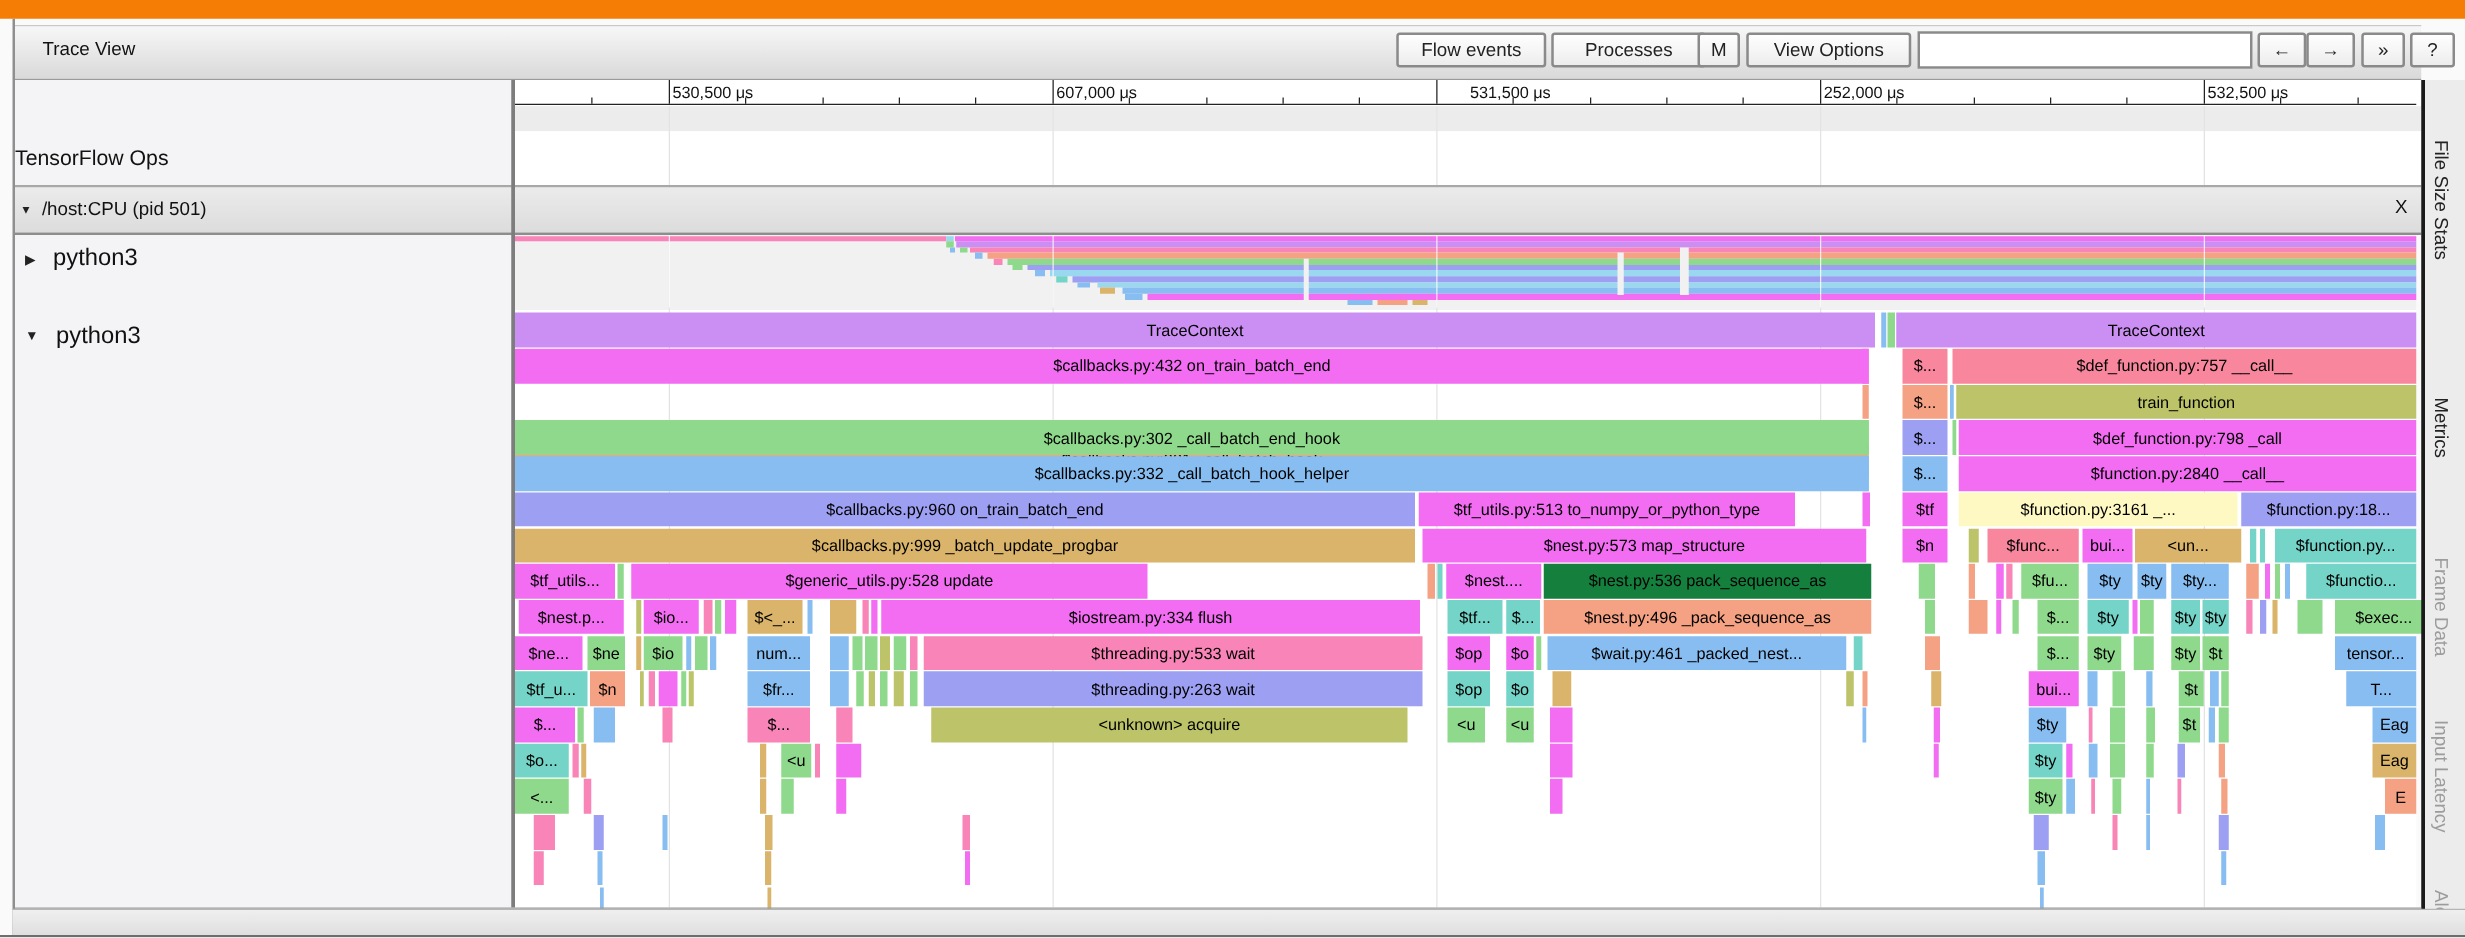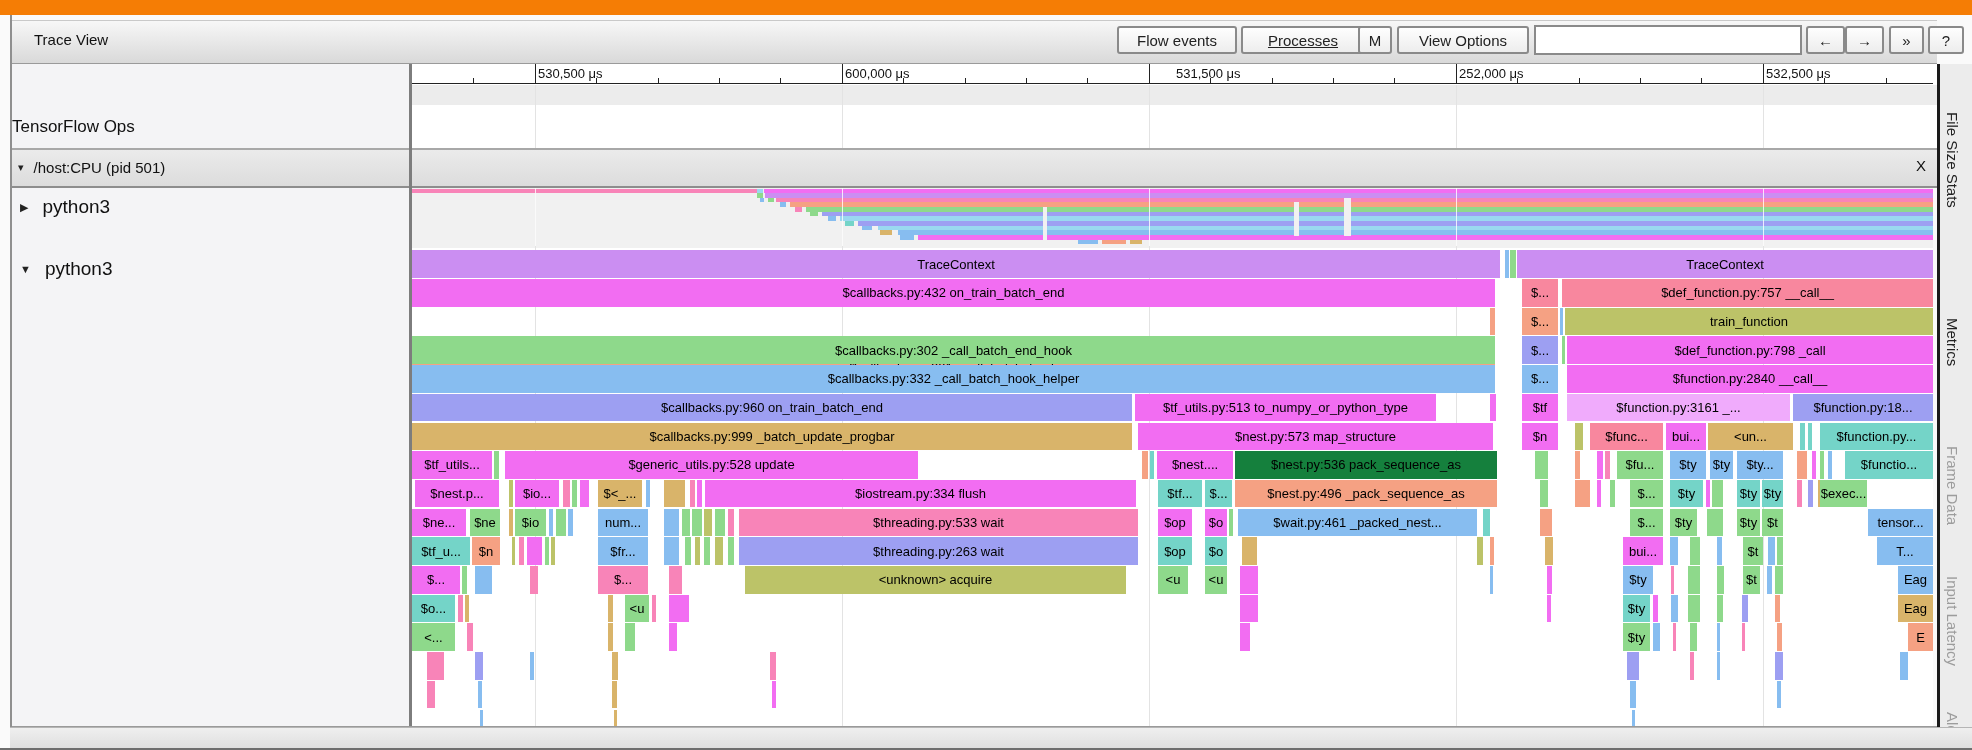--- a/index.html
+++ b/index.html
@@ -52,21 +52,21 @@
 <body>
 
 <div id="app">
   <div class="abs" id="orange"></div>
   <div class="abs" id="frame-left"></div>
 
   <div class="abs" id="titlebar"></div>
   <div class="abs" id="title">Trace View</div>
   <div id="toolbar-buttons">
       <div class="btn" style="left: 1117px; width: 120px;">Flow events</div>
-      <div class="btn" style="left: 1241px; width: 124px; text-decoration: underline;">Processes</div>
+      <div class="btn" style="left: 1241px; width: 124px;">Processes</div>
       <div class="btn" style="left: 1358px; width: 34px;">M</div>
       <div class="btn" style="left: 1397px; width: 132px;">View Options</div>
     </div>
   <input id="search" value="" style="left: 1534px; width: 268px;">
   <div id="nav-buttons">
       <div class="btn" style="left: 1806px; width: 39px;">←</div>
       <div class="btn" style="left: 1845px; width: 39px;">→</div>
       <div class="btn" style="left: 1889px; width: 35px;">»</div>
       <div class="btn" style="left: 1928px; width: 36px;">?</div>
     </div>
@@ -81,21 +81,21 @@
       <div class="gridline" style="left: 842px;"></div>
       <div class="gridline" style="left: 1149px;"></div>
       <div class="gridline" style="left: 1456px;"></div>
       <div class="gridline" style="left: 1763px;"></div>
     </div>
   <div class="abs" id="ruler-base"></div>
   <div id="ruler-ticks">
       <div class="tick-major" style="left: 535px;"></div>
       <div class="tick-label" style="left: 538px;">530,500 μs</div>
       <div class="tick-major" style="left: 842px;"></div>
-      <div class="tick-label" style="left: 845px;">600,000 μs</div>
+      <div class="tick-label" style="left: 845px;">607,000 μs</div>
       <div class="tick-major" style="left: 1149px;"></div>
       <div class="tick-label" style="left: 1176px;">531,500 μs</div>
       <div class="tick-major" style="left: 1456px;"></div>
       <div class="tick-label" style="left: 1459px;">252,000 μs</div>
       <div class="tick-major" style="left: 1763px;"></div>
       <div class="tick-label" style="left: 1766px;">532,500 μs</div>
       <div class="tick-minor" style="left: 473px;"></div>
       <div class="tick-minor" style="left: 596px;"></div>
       <div class="tick-minor" style="left: 658px;"></div>
       <div class="tick-minor" style="left: 719px;"></div>
@@ -194,21 +194,21 @@
       <div class="bar" title="" style="left: 1562px; width: 3px; top: 336.4px; height: 27.5px; background: rgb(142, 217, 139);"></div>
       <div class="bar" title="$def_function.py:798 _call" style="left: 1567px; width: 366px; top: 336.4px; height: 27.5px; background: rgb(242, 109, 242);">$def_function.py:798 _call</div>
       <div class="bar" title="$callbacks.py:332 _call_batch_hook_helper" style="left: 412px; width: 1083px; top: 365.1px; height: 27.5px; background: rgb(135, 189, 240);">$callbacks.py:332 _call_batch_hook_helper</div>
       <div class="bar" title="" style="left: 1490px; width: 5px; top: 365.1px; height: 27.5px; background: rgb(135, 189, 240);"></div>
       <div class="bar" title="$..." style="left: 1522px; width: 36px; top: 365.1px; height: 27.5px; background: rgb(135, 189, 240);">$...</div>
       <div class="bar" title="$function.py:2840 __call__" style="left: 1567px; width: 366px; top: 365.1px; height: 27.5px; background: rgb(242, 109, 242);">$function.py:2840 __call__</div>
       <div class="bar" title="$callbacks.py:960 on_train_batch_end" style="left: 412px; width: 720px; top: 393.8px; height: 27.5px; background: rgb(157, 159, 242);">$callbacks.py:960 on_train_batch_end</div>
       <div class="bar" title="$tf_utils.py:513 to_numpy_or_python_type" style="left: 1135px; width: 301px; top: 393.8px; height: 27.5px; background: rgb(242, 109, 242);">$tf_utils.py:513 to_numpy_or_python_type</div>
       <div class="bar" title="" style="left: 1490px; width: 6px; top: 393.8px; height: 27.5px; background: rgb(242, 109, 242);"></div>
       <div class="bar" title="$tf" style="left: 1522px; width: 36px; top: 393.8px; height: 27.5px; background: rgb(242, 109, 242);">$tf</div>
-      <div class="bar" title="$function.py:3161 _..." style="left: 1567px; width: 223px; top: 393.8px; height: 27.5px; background: #f0abfc;">$function.py:3161 _...</div>
+      <div class="bar" title="$function.py:3161 _..." style="left: 1567px; width: 223px; top: 393.8px; height: 27.5px; background: #fef9c3;">$function.py:3161 _...</div>
       <div class="bar" title="$function.py:18..." style="left: 1793px; width: 140px; top: 393.8px; height: 27.5px; background: rgb(157, 159, 242);">$function.py:18...</div>
       <div class="bar" title="$callbacks.py:999 _batch_update_progbar" style="left: 412px; width: 720px; top: 422.5px; height: 27.5px; background: rgb(217, 180, 106);">$callbacks.py:999 _batch_update_progbar</div>
       <div class="bar" title="$nest.py:573 map_structure" style="left: 1138px; width: 355px; top: 422.5px; height: 27.5px; background: rgb(242, 109, 242);">$nest.py:573 map_structure</div>
       <div class="bar" title="$n" style="left: 1522px; width: 36px; top: 422.5px; height: 27.5px; background: rgb(242, 109, 242);">$n</div>
       <div class="bar" title="" style="left: 1575px; width: 8px; top: 422.5px; height: 27.5px; background: rgb(188, 195, 104);"></div>
       <div class="bar" title="$func..." style="left: 1590px; width: 73px; top: 422.5px; height: 27.5px; background: rgb(248, 135, 158);">$func...</div>
       <div class="bar" title="bui..." style="left: 1666px; width: 40px; top: 422.5px; height: 27.5px; background: rgb(242, 109, 242);">bui...</div>
       <div class="bar" title="&lt;un..." style="left: 1708px; width: 85px; top: 422.5px; height: 27.5px; background: rgb(217, 180, 106);">&lt;un...</div>
       <div class="bar" title="" style="left: 1800px; width: 5px; top: 422.5px; height: 27.5px; background: rgb(116, 212, 200);"></div>
       <div class="bar" title="" style="left: 1808px; width: 4px; top: 422.5px; height: 27.5px; background: rgb(116, 212, 200);"></div>
@@ -255,21 +255,21 @@
       <div class="bar" title="$..." style="left: 1630px; width: 33px; top: 479.9px; height: 27.5px; background: rgb(142, 217, 139);">$...</div>
       <div class="bar" title="$ty" style="left: 1670px; width: 33px; top: 479.9px; height: 27.5px; background: rgb(116, 212, 200);">$ty</div>
       <div class="bar" title="" style="left: 1706px; width: 4px; top: 479.9px; height: 27.5px; background: rgb(242, 109, 242);"></div>
       <div class="bar" title="" style="left: 1712px; width: 11px; top: 479.9px; height: 27.5px; background: rgb(142, 217, 139);"></div>
       <div class="bar" title="$ty" style="left: 1737px; width: 23px; top: 479.9px; height: 27.5px; background: rgb(116, 212, 200);">$ty</div>
       <div class="bar" title="$ty" style="left: 1762px; width: 21px; top: 479.9px; height: 27.5px; background: rgb(116, 212, 200);">$ty</div>
       <div class="bar" title="" style="left: 1797px; width: 5px; top: 479.9px; height: 27.5px; background: rgb(248, 132, 184);"></div>
       <div class="bar" title="" style="left: 1808px; width: 5px; top: 479.9px; height: 27.5px; background: rgb(157, 159, 242);"></div>
       <div class="bar" title="" style="left: 1818px; width: 4px; top: 479.9px; height: 27.5px; background: rgb(217, 180, 106);"></div>
       <div class="bar" title="" style="left: 1838px; width: 20px; top: 479.9px; height: 27.5px; background: rgb(142, 217, 139);"></div>
-      <div class="bar" title="$exec..." style="left: 1820px; width: 47px; top: 479.9px; height: 27.5px; background: rgb(142, 217, 139);">$exec...</div>
+      <div class="bar" title="$exec..." style="left: 1868px; width: 78px; top: 479.9px; height: 27.5px; background: rgb(142, 217, 139);">$exec...</div>
       <div class="bar" title="$ne..." style="left: 412px; width: 54px; top: 508.6px; height: 27.5px; background: rgb(242, 109, 242);">$ne...</div>
       <div class="bar" title="$ne" style="left: 470px; width: 30px; top: 508.6px; height: 27.5px; background: rgb(142, 217, 139);">$ne</div>
       <div class="bar" title="" style="left: 509px; width: 4px; top: 508.6px; height: 27.5px; background: rgb(217, 180, 106);"></div>
       <div class="bar" title="$io" style="left: 515px; width: 31px; top: 508.6px; height: 27.5px; background: rgb(142, 217, 139);">$io</div>
       <div class="bar" title="" style="left: 549px; width: 4px; top: 508.6px; height: 27.5px; background: rgb(135, 189, 240);"></div>
       <div class="bar" title="" style="left: 556px; width: 10px; top: 508.6px; height: 27.5px; background: rgb(142, 217, 139);"></div>
       <div class="bar" title="" style="left: 568px; width: 5px; top: 508.6px; height: 27.5px; background: rgb(135, 189, 240);"></div>
       <div class="bar" title="num..." style="left: 598px; width: 50px; top: 508.6px; height: 27.5px; background: rgb(135, 189, 240);">num...</div>
       <div class="bar" title="" style="left: 664px; width: 15px; top: 508.6px; height: 27.5px; background: rgb(135, 189, 240);"></div>
       <div class="bar" title="" style="left: 682px; width: 8px; top: 508.6px; height: 27.5px; background: rgb(142, 217, 139);"></div>

